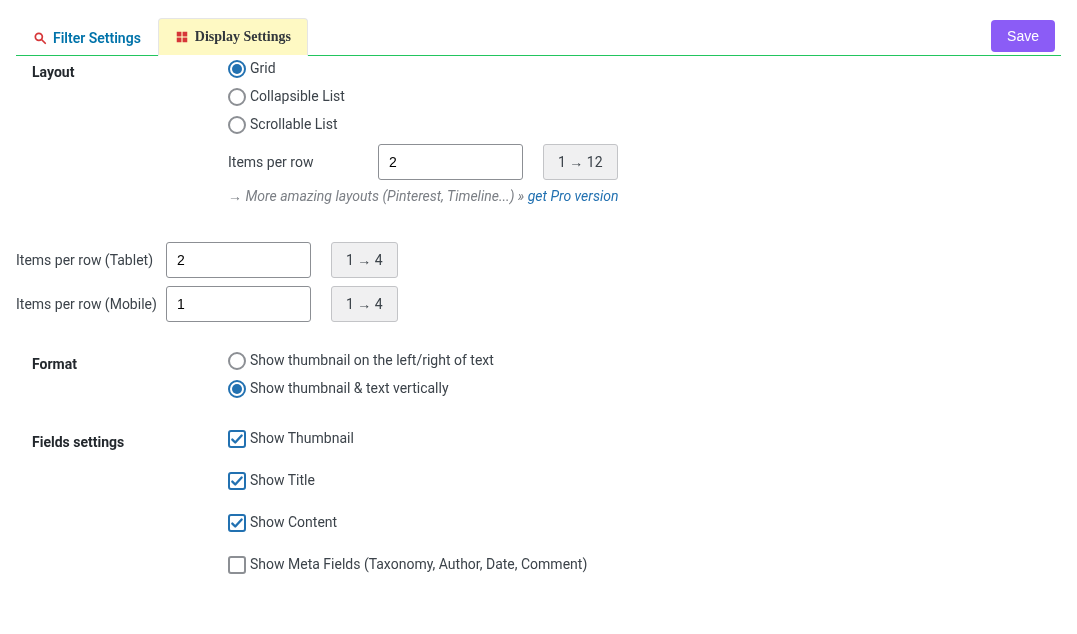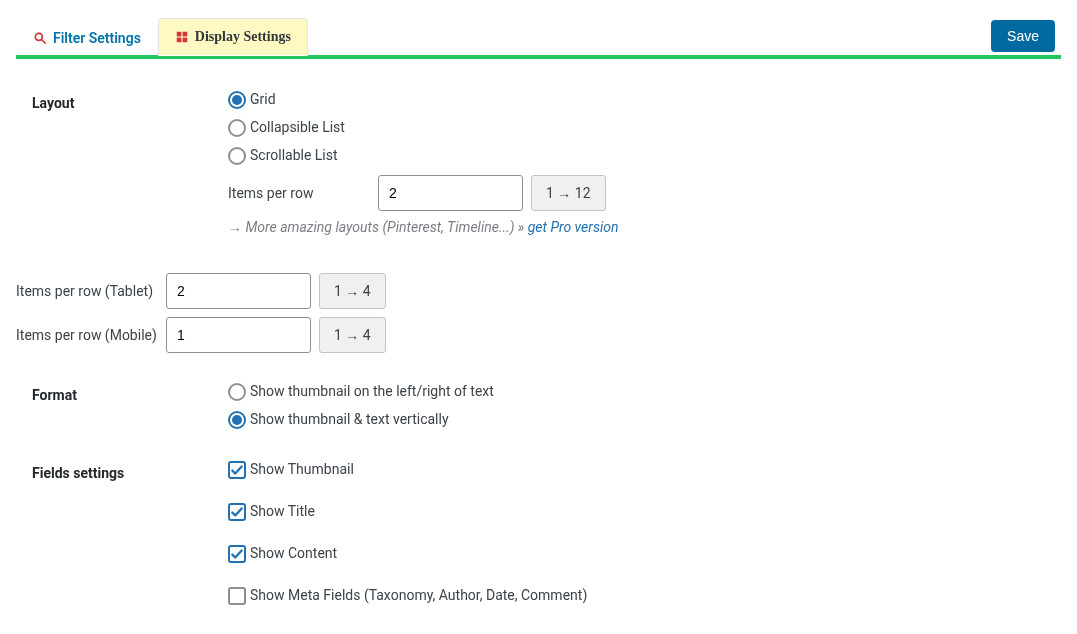--- a/index.html
+++ b/index.html
@@ -9,22 +9,22 @@
     font-family: -apple-system, BlinkMacSystemFont, "Segoe UI", Roboto, Arial, sans-serif;
     font-size: 14px;
     color: #32373c;
     background: #fff;
     width: 1077px;
   }
   .topbar {
     display: flex;
     align-items: flex-start;
     justify-content: space-between;
-    border-bottom: 4px solid #22c55e;
-    margin-bottom: 32px;
+    border-bottom: 1px solid #22c55e;
+    margin-bottom: 4px;
   }
   .tabs {
     display: flex;
     align-items: stretch;
   }
   .tab {
     display: inline-flex;
     align-items: center;
     gap: 6px;
     padding: 10px 16px;
@@ -42,21 +42,21 @@
     border: 1px solid #e5e5e5;
     border-bottom: 1px solid #fff;
     border-radius: 4px 4px 0 0;
     color: #32373c;
     font-family: Liberation Serif, serif;
   }
   .tab .icn { display: inline-flex; align-items: center; justify-content: center; }
   .tab .icn svg { width: 14px; height: 14px; }
 
   .save-btn {
-    background: #0369a1;
+    background: #8b5cf6;
     color: #fff;
     border: none;
     border-radius: 4px;
     padding: 8px 16px;
     font-size: 14px;
     cursor: pointer;
     margin-top: 2px;
     margin-right: 6px;
   }
 
@@ -125,21 +125,21 @@
   }
   .num-input {
     width: 145px;
     height: 36px;
     border: 1px solid #8c8f94;
     border-radius: 3px;
     padding: 0 10px;
     font-size: 14px;
   }
   .range-badge {
-    margin-left: 8px;
+    margin-left: 20px;
     height: 36px;
     background: #f0f0f1;
     border: 1px solid #c3c4c7;
     border-radius: 3px;
     padding: 0 14px;
     display: inline-flex;
     align-items: center;
     color: #3c434a;
   }
 

